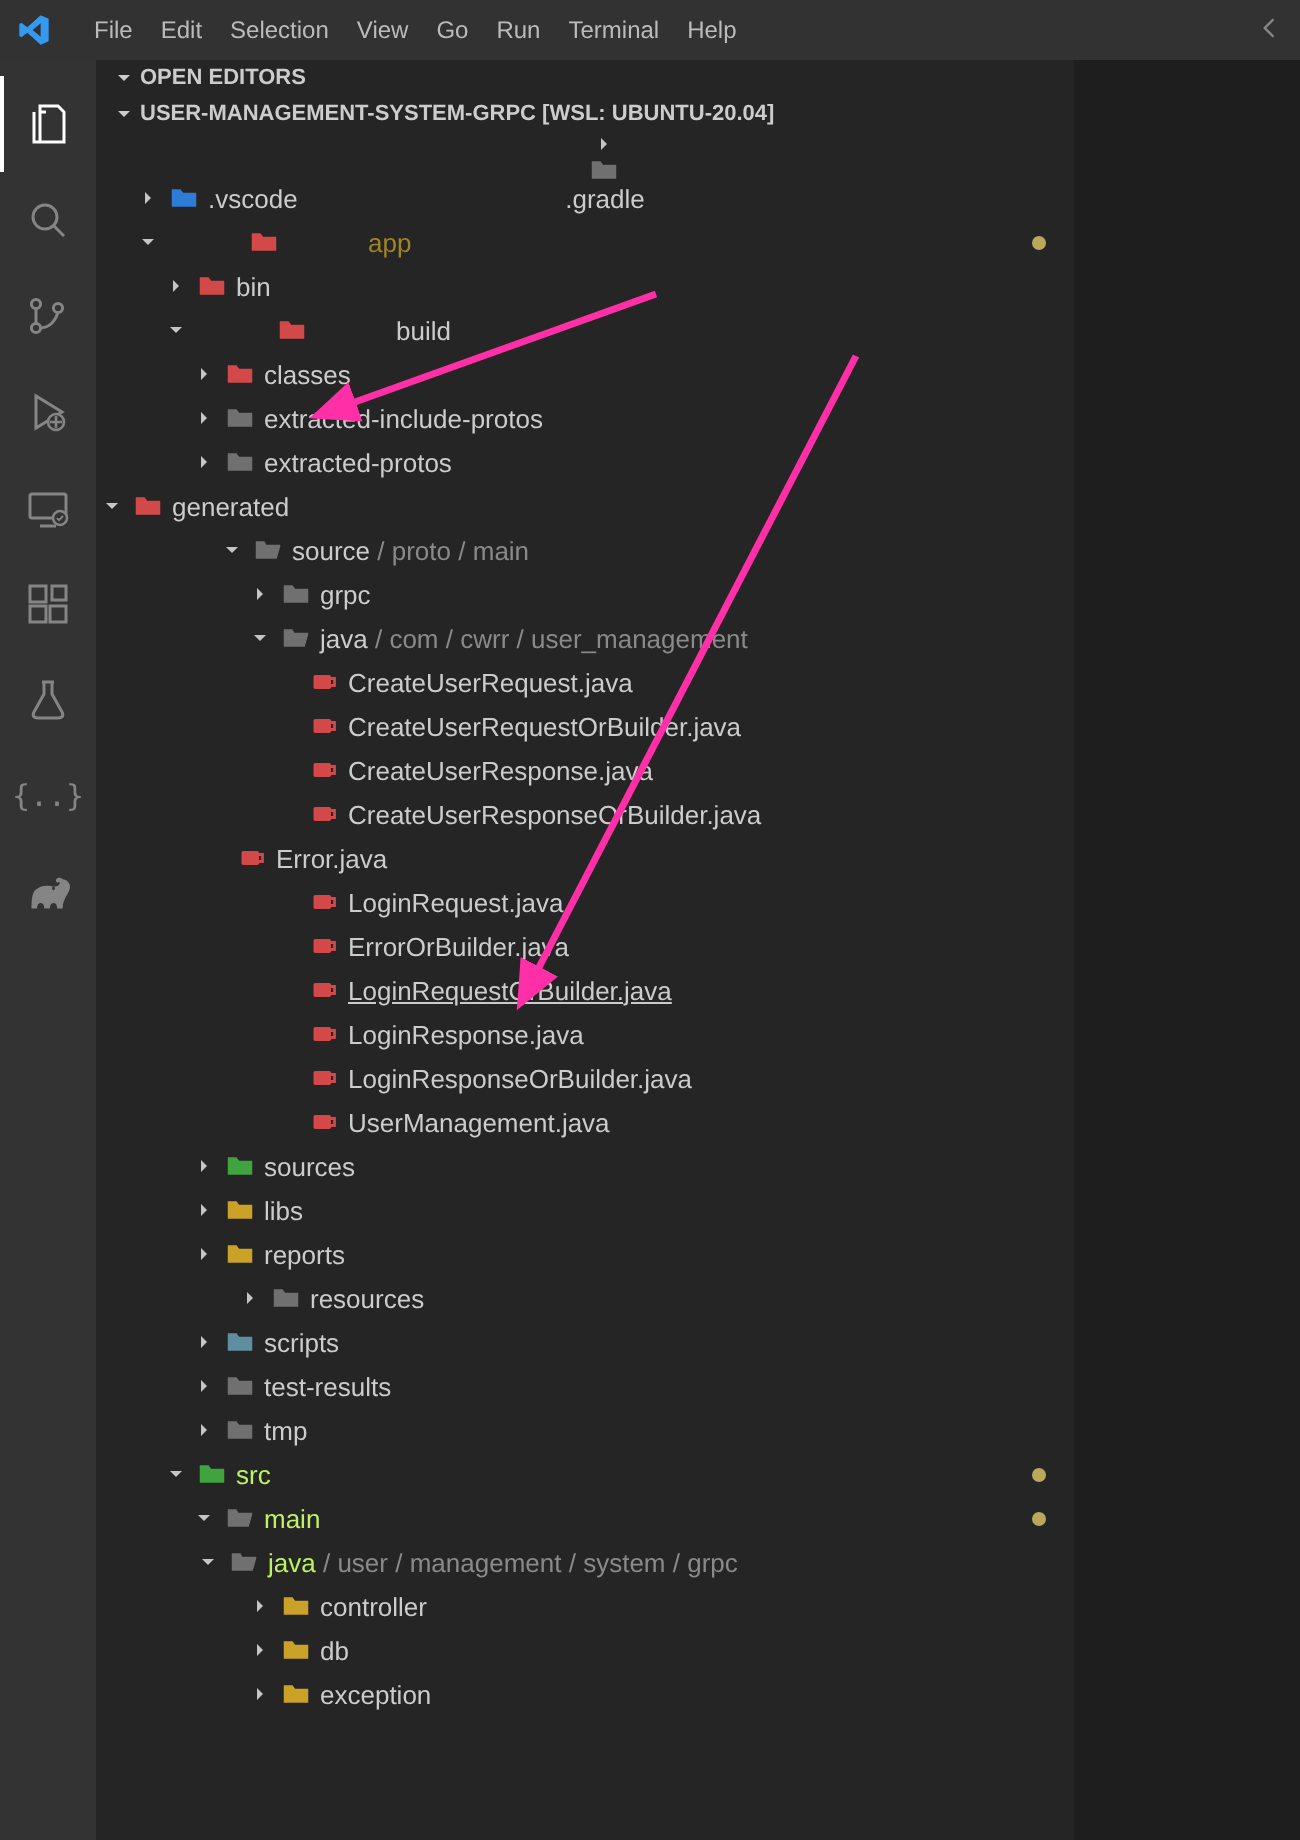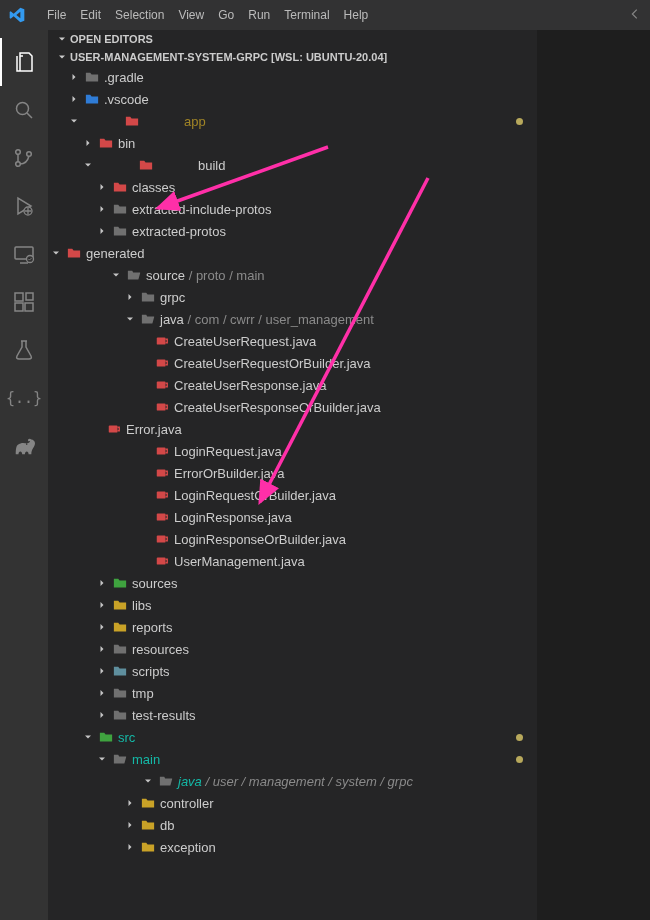--- a/index.html
+++ b/index.html
@@ -20,21 +20,21 @@
   .section-header .chev { width:16px; display:flex;align-items:center;justify-content:center;}
   .tree { padding-bottom: 10px; }
   .row { display: flex; align-items: center; height: 22px; font-size: 13px; color: #cccccc; white-space: nowrap; position: relative;}
   .row .chev { width: 16px; display: flex; align-items: center; justify-content: center; color:#c5c5c5;}
   .row .chev.hidden { visibility: hidden; }
   .row .icon { width: 20px; display: flex; align-items: center; justify-content:center;}
   .row .label { padding-left: 2px; }
   .row .modified-dot { position:absolute; right:14px; width:7px;height:7px;border-radius:50%;background:#b8a95c; }
   .muted { color:#a08426; }
   .pathpart { color:#8a8a8a;}
-  .yellow { color:#14b8a6; }
+  .yellow { color:#bef264; }
   .editor-gap { flex:1; background:#1e1e1e; }
   
   .overlay { position:absolute; top:30px; left:48px; width:489px; height:890px; pointer-events:none;}
   svg.icon-svg { display:block;}
 </style>
 </head>
 <body>
 
 <div class="titlebar">
   <span class="logo">
@@ -126,21 +126,21 @@
     </div>
     <div class="section-header">
       <span class="chev">
           <svg width="12" height="12" viewBox="0 0 16 16">
             <path fill="currentColor" d="M4 6l4 4 4-4z"></path>
           </svg>
         </span>
       <span>USER-MANAGEMENT-SYSTEM-GRPC [WSL: UBUNTU-20.04]</span>
     </div>
     <div class="tree" id="tree">
-        <div class="row" style="padding-left: 18px;">
+        <div class="row" style="padding-left: 18px; flex-direction: column;">
           <span class="chev">
             <svg width="12" height="12" viewBox="0 0 16 16">
               <path fill="#c5c5c5" d="M6 4l4 4-4 4z"></path>
             </svg>
           </span>
           <span class="icon">
             <svg width="16" height="14" viewBox="0 0 16 16">
               <path fill="#707070" d="M1 3h5l1.5 2H15v8H1z"></path>
             </svg>
           </span>
@@ -323,21 +323,21 @@
         <div class="row" style="padding-left: 88px;">
           <span class="chev hidden"></span>
           <span class="icon">
             <svg width="16" height="14" viewBox="0 0 16 16">
               <rect x="2" y="4" width="10" height="8" rx="1" fill="#d34848"></rect>
               <path d="M12 6h2v4h-2" fill="none" stroke="#d34848" stroke-width="1.6"></path>
             </svg>
           </span>
           <span class="label ">CreateUserResponseOrBuilder.java</span>
         </div>
-        <div class="row" style="padding-left: 40px; align-items: center;">
+        <div class="row" style="padding-left: 52px; align-items: center;">
           <span class="chev hidden"></span>
           <span class="icon">
             <svg width="16" height="14" viewBox="0 0 16 16">
               <rect x="2" y="4" width="10" height="8" rx="1" fill="#d34848"></rect>
               <path d="M12 6h2v4h-2" fill="none" stroke="#d34848" stroke-width="1.6"></path>
             </svg>
           </span>
           <span class="label ">Error.java</span>
         </div>
         <div class="row" style="padding-left: 88px;">
@@ -353,21 +353,21 @@
         <div class="row" style="padding-left: 88px;">
           <span class="chev hidden"></span>
           <span class="icon">
             <svg width="16" height="14" viewBox="0 0 16 16">
               <rect x="2" y="4" width="10" height="8" rx="1" fill="#d34848"></rect>
               <path d="M12 6h2v4h-2" fill="none" stroke="#d34848" stroke-width="1.6"></path>
             </svg>
           </span>
           <span class="label ">ErrorOrBuilder.java</span>
         </div>
-        <div class="row" style="padding-left: 88px;">
+        <div class="row" style="padding-left: 88px; text-decoration: underline;">
           <span class="chev hidden"></span>
           <span class="icon">
             <svg width="16" height="14" viewBox="0 0 16 16">
               <rect x="2" y="4" width="10" height="8" rx="1" fill="#d34848"></rect>
               <path d="M12 6h2v4h-2" fill="none" stroke="#d34848" stroke-width="1.6"></path>
             </svg>
           </span>
           <span class="label ">LoginRequestOrBuilder.java</span>
         </div>
         <div class="row" style="padding-left: 88px;">
@@ -432,21 +432,21 @@
               <path fill="#c5c5c5" d="M6 4l4 4-4 4z"></path>
             </svg>
           </span>
           <span class="icon">
             <svg width="16" height="14" viewBox="0 0 16 16">
               <path fill="#c9a227" d="M1 3h5l1.5 2H15v8H1z"></path>
             </svg>
           </span>
           <span class="label ">reports</span>
         </div>
-        <div class="row" style="padding-left: 46px;">
+        <div class="row" style="padding-left: 46px; margin-left: 23px;">
           <span class="chev">
             <svg width="12" height="12" viewBox="0 0 16 16">
               <path fill="#c5c5c5" d="M6 4l4 4-4 4z"></path>
             </svg>
           </span>
           <span class="icon">
             <svg width="16" height="14" viewBox="0 0 16 16">
               <path fill="#707070" d="M1 3h5l1.5 2H15v8H1z"></path>
             </svg>
           </span>
@@ -469,34 +469,34 @@
           <span class="chev">
             <svg width="12" height="12" viewBox="0 0 16 16">
               <path fill="#c5c5c5" d="M6 4l4 4-4 4z"></path>
             </svg>
           </span>
           <span class="icon">
             <svg width="16" height="14" viewBox="0 0 16 16">
               <path fill="#707070" d="M1 3h5l1.5 2H15v8H1z"></path>
             </svg>
           </span>
+          <span class="label ">test-results</span>
+        </div>
+        <div class="row" style="padding-left: 46px;">
+          <span class="chev">
+            <svg width="12" height="12" viewBox="0 0 16 16">
+              <path fill="#c5c5c5" d="M6 4l4 4-4 4z"></path>
+            </svg>
+          </span>
+          <span class="icon">
+            <svg width="16" height="14" viewBox="0 0 16 16">
+              <path fill="#707070" d="M1 3h5l1.5 2H15v8H1z"></path>
+            </svg>
+          </span>
           <span class="label ">tmp</span>
-        </div>
-        <div class="row" style="padding-left: 46px;">
-          <span class="chev">
-            <svg width="12" height="12" viewBox="0 0 16 16">
-              <path fill="#c5c5c5" d="M6 4l4 4-4 4z"></path>
-            </svg>
-          </span>
-          <span class="icon">
-            <svg width="16" height="14" viewBox="0 0 16 16">
-              <path fill="#707070" d="M1 3h5l1.5 2H15v8H1z"></path>
-            </svg>
-          </span>
-          <span class="label ">test-results</span>
         </div>
         <div class="row" style="padding-left: 32px;">
           <span class="chev">
             <svg width="12" height="12" viewBox="0 0 16 16">
               <path fill="#c5c5c5" d="M4 6l4 4 4-4z"></path>
             </svg>
           </span>
           <span class="icon">
             <svg width="16" height="14" viewBox="0 0 16 16">
               <path fill="#3fa33f" d="M1 3h5l1.5 2H15v8H1z"></path>
@@ -512,21 +512,21 @@
             </svg>
           </span>
           <span class="icon">
             <svg width="16" height="14" viewBox="0 0 16 16">
               <path fill="#707070" d="M1 3h5l1 2h8v1H3L1 13zM3 6h12l-2 7H1z"></path>
             </svg>
           </span>
           <span class="label yellow">main</span>
           <span class="modified-dot"></span>
         </div>
-        <div class="row" style="padding-left: 92px; font-style: italic;">
+        <div class="row" style="padding-left: 48px;">
           <span class="chev">
             <svg width="12" height="12" viewBox="0 0 16 16">
               <path fill="#c5c5c5" d="M4 6l4 4 4-4z"></path>
             </svg>
           </span>
           <span class="icon">
             <svg width="16" height="14" viewBox="0 0 16 16">
               <path fill="#707070" d="M1 3h5l1 2h8v1H3L1 13zM3 6h12l-2 7H1z"></path>
             </svg>
           </span>

